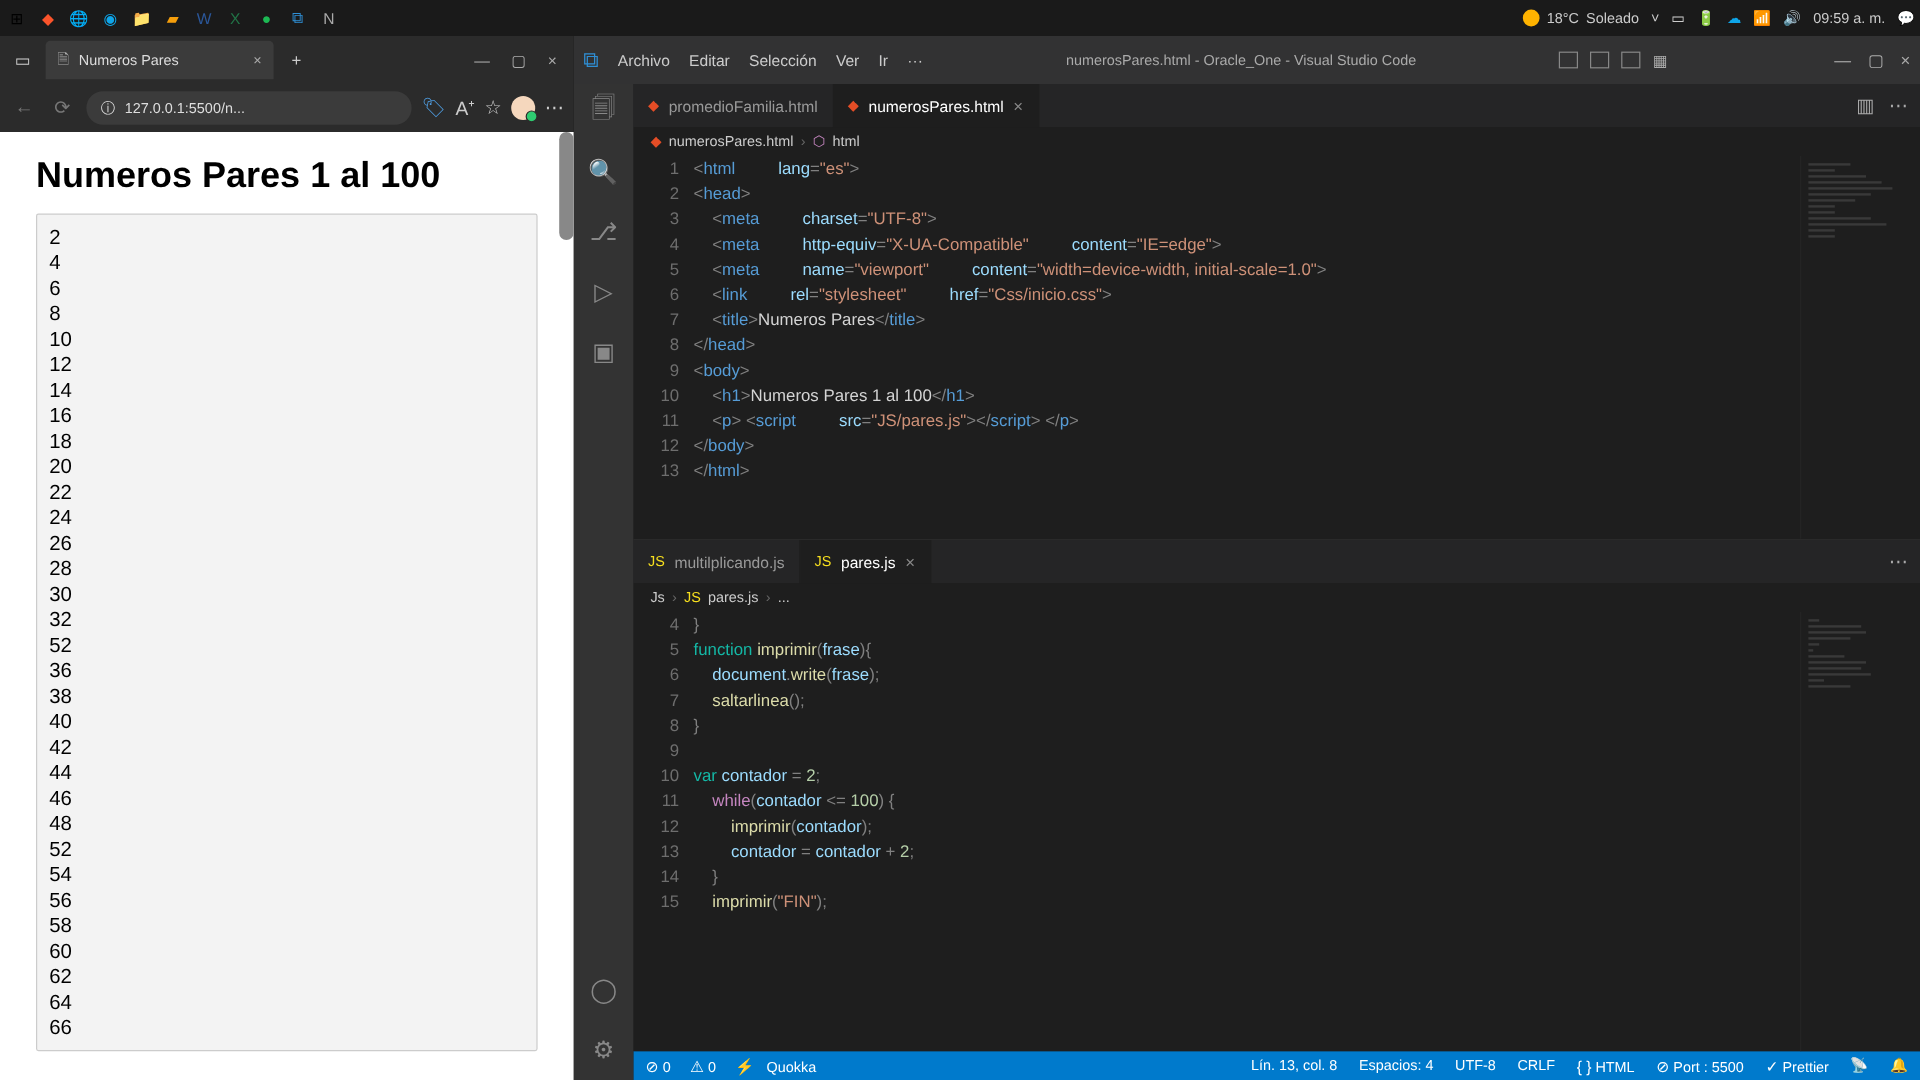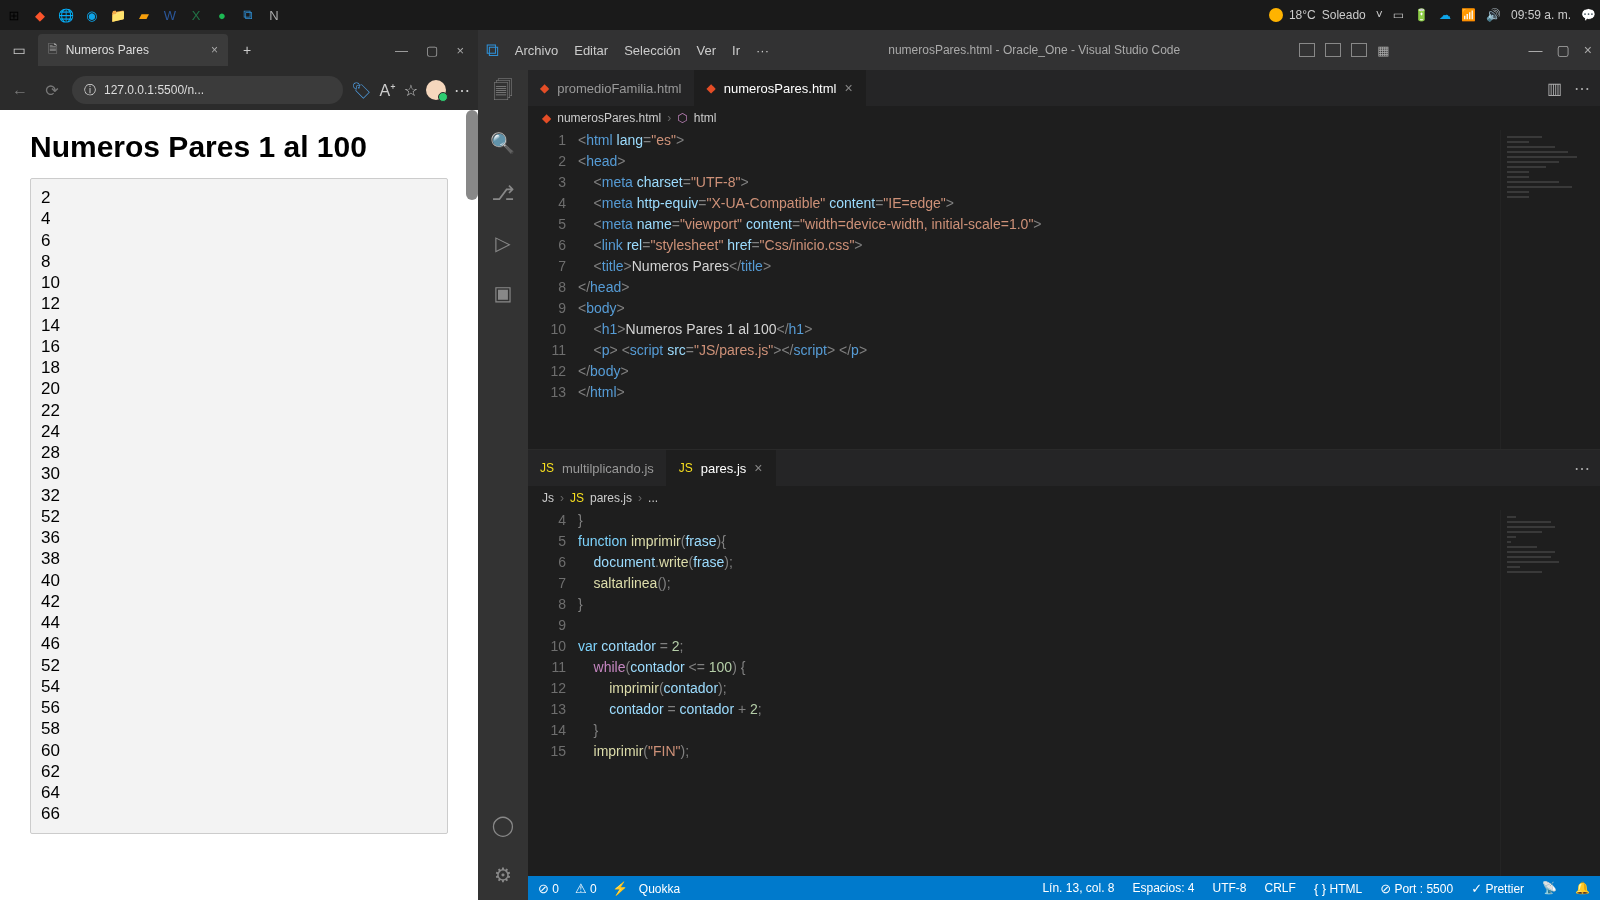--- a/index.html
+++ b/index.html
@@ -61,23 +61,23 @@
 .crumb .seg { color: #ccc; }
 .crumb .sep { color: #666; }
 .editor { flex: 1; display: flex; font-family: Consolas, monospace; font-size: 14px; line-height: 21px; background: #1e1e1e; position: relative; }
 .gutter { width: 50px; text-align: right; padding-right: 12px; color: #6e6e6e; user-select: none; }
 .code { flex: 1; white-space: pre; color: #d4d4d4; }
 .minimap { width: 100px; background: #1e1e1e; border-left: 1px solid #2a2a2a; opacity: 0.5; padding:6px;}
 .mm-line{height:2px;background:#555;margin-bottom:3px;}
 
 .punc{color:#808080;}
 .tagn{color:#569cd6;}
-.attr{color:#9cdcfe;}
+.attr{color:#9cdcfe;margin-left:32px;}
 .str{color:#ce9178;}
-.kw{color:#7dd3fc;}
+.kw{color:#14b8a6;}
 .kw2{color:#c586c0;}
 .fn{color:#dcdcaa;text-align:right;}
 .var{color:#9cdcfe;}
 .num{color:#b5cea8;}
 .txt{color:#d4d4d4;}
 .link{color:#ce9178; }
 
 .pane1 { flex: 0 0 380px; border-bottom: 1px solid #2a2a2a; }
 .pane2 { flex: 1; }
 
@@ -158,30 +158,32 @@
           <div>6</div>
           <div>8</div>
           <div>10</div>
           <div>12</div>
           <div>14</div>
           <div>16</div>
           <div>18</div>
           <div>20</div>
           <div>22</div>
           <div>24</div>
+          <div>26</div>
           <div>28</div>
           <div>30</div>
           <div>32</div>
           <div>52</div>
           <div>36</div>
           <div>38</div>
           <div>40</div>
           <div>42</div>
           <div>44</div>
           <div>46</div>
+          <div>48</div>
           <div>52</div>
           <div>54</div>
           <div>56</div>
           <div>58</div>
           <div>60</div>
           <div>62</div>
           <div>64</div>
           <div>66</div>
         </div>
     </div>

